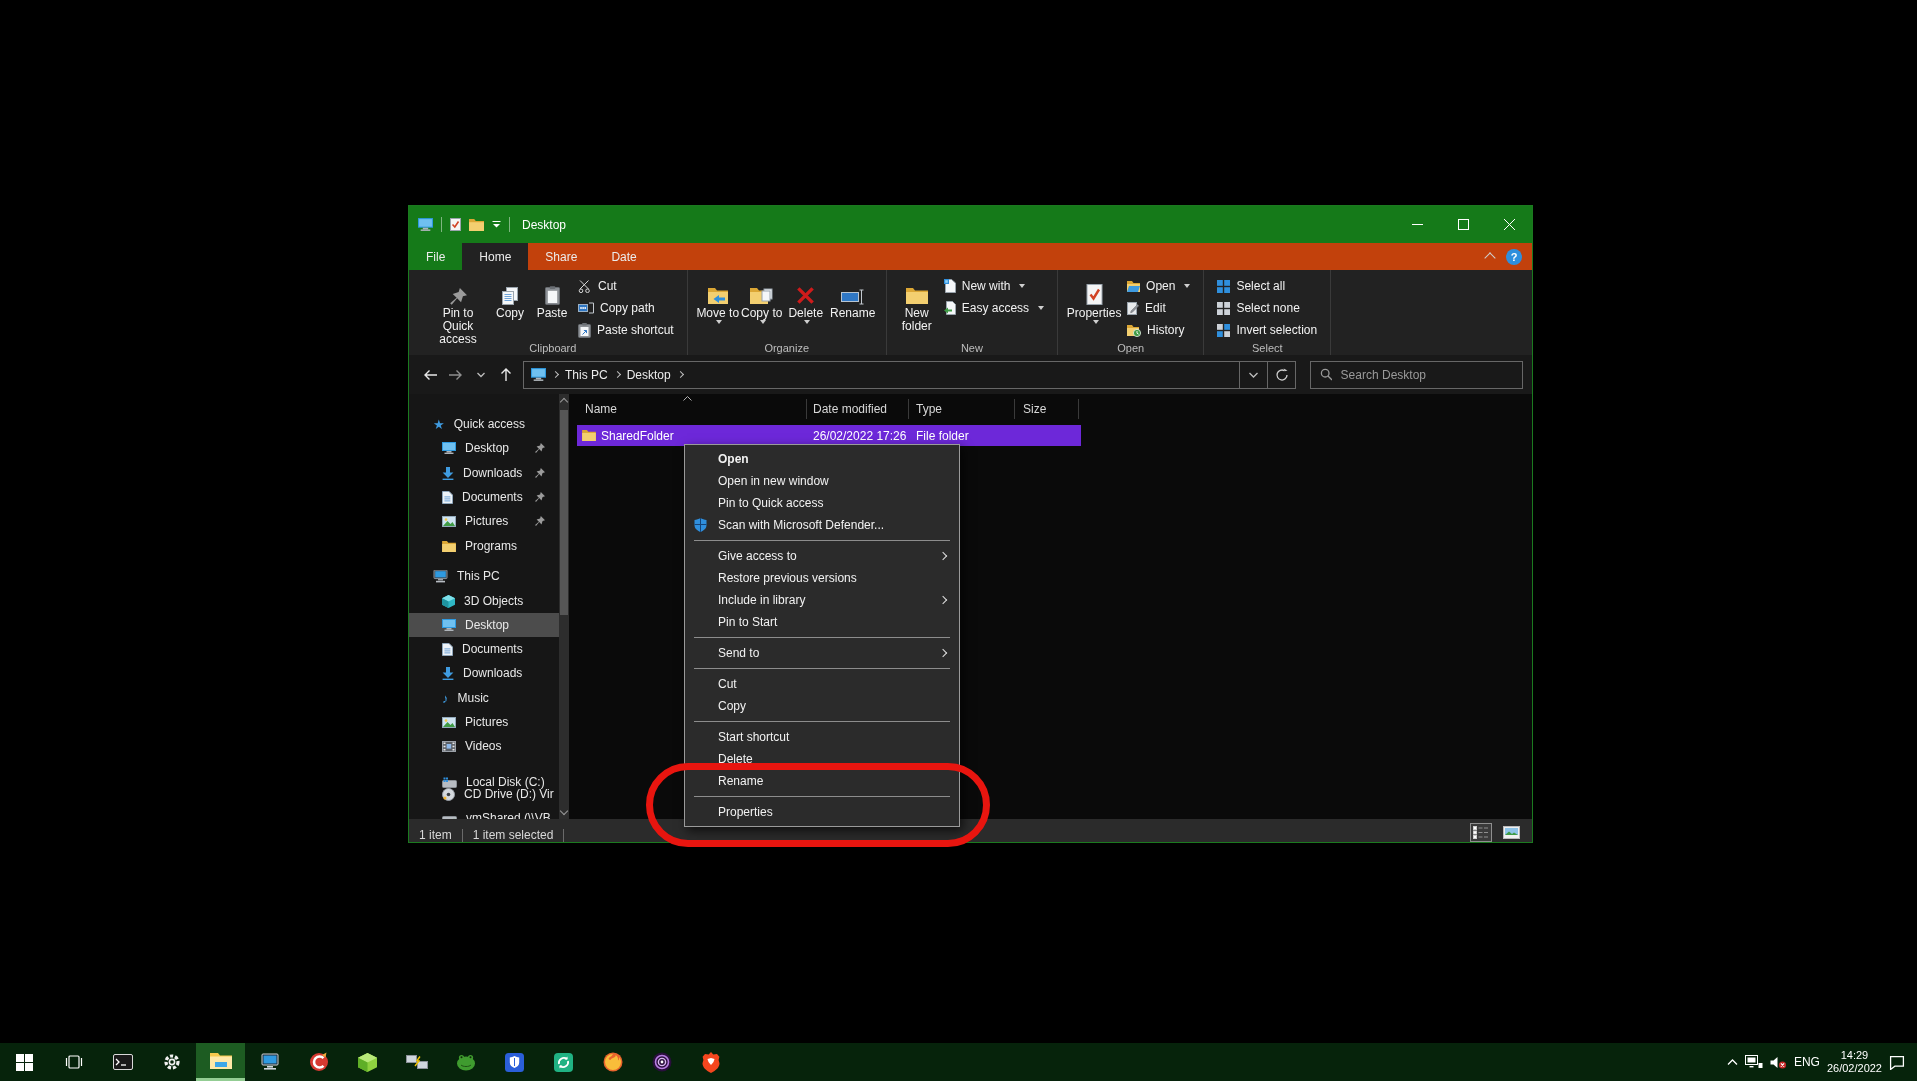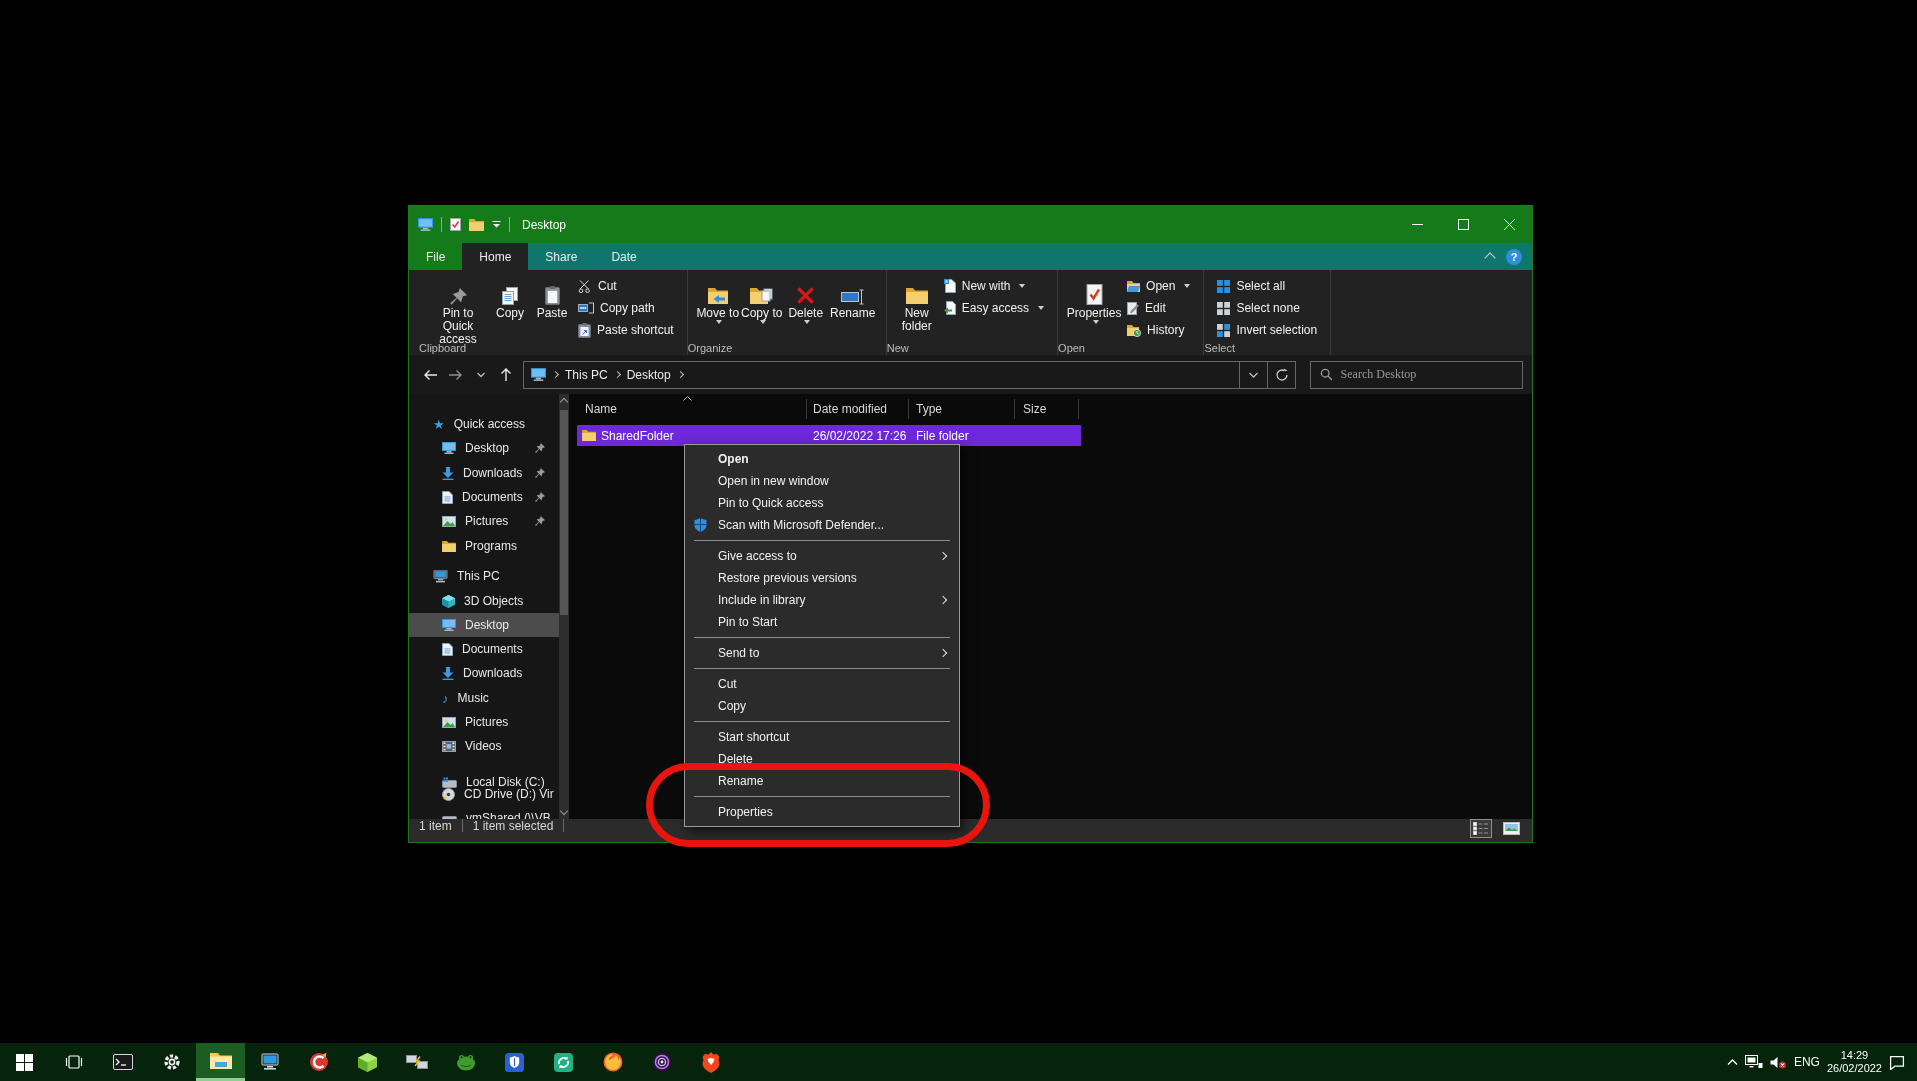--- a/index.html
+++ b/index.html
@@ -7,45 +7,45 @@
 .desktop{position:relative;width:1917px;height:1081px;background:#000;overflow:hidden}
 
 .window{position:absolute;left:408px;top:205px;width:1125px;height:638px;background:#222;border:1px solid #1b7a1f;display:flex;flex-direction:column}
 .titlebar{height:37px;background:#157a19;display:flex;align-items:center;color:#fff;font-size:12px;flex:0 0 auto}
 .qat{display:flex;align-items:center;gap:8px;padding-left:9px}
 .qat-sep{width:1px;height:15px;background:rgba(255,255,255,.45)}
 .title-text{margin-left:12px}
 .win-controls{margin-left:auto;display:flex;height:100%}
 .wc{width:46px;height:100%;display:flex;align-items:center;justify-content:center}
 
-.tabrow{height:27px;background:#0f766e;display:flex;font-size:12px;color:#ececec;flex:0 0 auto}
+.tabrow{height:27px;background:#c2410c;display:flex;font-size:12px;color:#ececec;flex:0 0 auto}
 .tab{padding:0 17px;display:flex;align-items:center}
 .tab-file{background:#157a19}
 .tab-active{background:#222}
 .tabrow-right{margin-left:auto;display:flex;align-items:center;gap:12px;padding-right:10px}
 .chev-up{width:8px;height:8px;border-left:1.5px solid #cfcfcf;border-top:1.5px solid #cfcfcf;transform:rotate(45deg);margin-top:3px}
 .help-btn{width:16px;height:16px;border-radius:50%;background:#2f8fdd;color:#fff;font-size:11px;font-weight:bold;display:flex;align-items:center;justify-content:center}
 
 .ribbon{height:85px;background:#222;display:flex;padding-left:10px;flex:0 0 auto}
 .rgroup{position:relative;display:flex;align-items:flex-start;padding:2px 8px 15px 8px;border-right:1px solid #3a3a3a}
-.glabel{position:absolute;bottom:1px;left:0;right:0;text-align:left;font-size:11px;color:#bdbdbd}
+.glabel{position:absolute;bottom:1px;left:0;right:0;text-align:center;font-size:11px;color:#bdbdbd}
 .bigbtn{display:flex;flex-direction:column;align-items:center;padding-top:1px;font-size:12px;color:#f2f2f2;text-align:center;line-height:13px}
 .bigbtn .ic{height:34px;display:flex;align-items:flex-end;justify-content:center;padding-bottom:2px}
 .bigbtn .lblwrap{max-width:100%;}
 .caret{display:inline-block;width:0;height:0;border-left:3px solid transparent;border-right:3px solid transparent;border-top:4px solid #cfcfcf;margin-left:3px;vertical-align:middle}
 .smallcol{display:flex;flex-direction:column;padding-top:3px}
 .smallbtn{height:22px;display:flex;align-items:center;gap:6px;font-size:12px;color:#f2f2f2;padding:0 5px;white-space:nowrap}
 
 .addrrow{height:39px;background:#191919;display:flex;align-items:center;padding:0 9px;flex:0 0 auto}
 .navbtn{width:25px;height:26px;display:flex;align-items:center;justify-content:center}
 .addrbox{flex:1;height:28px;border:1px solid #676767;display:flex;align-items:center;margin-left:5px;background:#191919;padding-left:7px;gap:7px;font-size:12px;color:#ececec}
 .chev-r{width:5px;height:5px;border-top:1px solid #bdbdbd;border-right:1px solid #bdbdbd;transform:rotate(45deg);flex:0 0 auto}
 .sqbtn{width:28px;height:28px;border:1px solid #676767;border-left:none;display:flex;align-items:center;justify-content:center;background:#191919}
 .searchbox{width:213px;height:28px;border:1px solid #676767;margin-left:14px;display:flex;align-items:center;padding:0 9px;gap:9px;background:#191919}
-.searchbox input{background:transparent;border:none;outline:none;color:#0ea5e9;font-size:12px;width:100%;font-family:Liberation Serif, serif}
+.searchbox input{background:transparent;border:none;outline:none;color:#0ea5e9;font-size:12px;width:100%;font-family:Liberation Sans, sans-serif}
 .searchbox input::placeholder{color:#9a9a9a}
 
 .main{position:relative;flex:1 1 auto;display:flex;background:#0a0a0a;overflow:hidden}
 .sidebar{width:160px;background:#161616;position:relative;font-size:12px;color:#e8e8e8;flex:0 0 auto}
 .side-item{position:absolute;left:0;right:10px;height:24px;display:flex;align-items:center;gap:9px;white-space:nowrap;overflow:hidden}
 .side-item.child{padding-left:33px}
 .side-item.root{padding-left:24px}
 .side-item.sel{background:#4c4c4c}
 .pin-r{position:absolute;right:14px}
 .star-g{color:#3f9be0;font-size:13px}
@@ -63,21 +63,21 @@
 .frow{position:absolute;left:8px;top:31px;width:504px;height:21px;background:#6d28d9;color:#fff;display:flex;align-items:center}
 .fcell{position:absolute;white-space:nowrap}
 
 .ctxmenu{position:absolute;left:275px;top:238px;width:276px;background:#2b2b2b;border:1px solid #9a9a9a;padding:3px 0;z-index:30;font-size:12px;color:#f2f2f2;box-shadow:3px 4px 10px rgba(0,0,0,.65)}
 .mi{height:22px;display:flex;align-items:center;padding:0 12px 0 33px;position:relative}
 .mi.bold{font-weight:bold}
 .micon{position:absolute;left:9px;top:4px}
 .marrow{position:absolute;right:13px;width:6px;height:6px;border-top:1.4px solid #e0e0e0;border-right:1.4px solid #e0e0e0;transform:rotate(45deg)}
 .msep{height:1px;background:#8d8d8d;margin:4px 9px}
 
-.statusbar{height:23px;background:#2b2b2b;display:flex;align-items:flex-start;font-size:12px;color:#d8d8d8;padding:0 10px;gap:10px;flex:0 0 auto}
+.statusbar{height:23px;background:#2b2b2b;display:flex;align-items:flex-end;font-size:12px;color:#d8d8d8;padding:0 10px;gap:10px;flex:0 0 auto}
 .vsep{width:1px;height:13px;background:#6a6a6a}
 .sb-right{margin-left:auto;display:flex;align-items:center;gap:8px}
 .viewbtn{width:22px;height:19px;display:flex;align-items:center;justify-content:center}
 .viewbtn.act{border:1px solid #8f8f8f;background:#3a3a3a}
 
 .annotation{position:absolute;left:646px;top:763px;width:344px;height:84px;border:7px solid #e8150f;border-radius:42px;z-index:40;pointer-events:none}
 
 .taskbar{position:absolute;left:0;bottom:0;width:100%;height:38px;background:#06230b;display:flex;align-items:stretch;z-index:50}
 .tslot{width:49px;display:flex;align-items:center;justify-content:center}
 .tslot.active{background:#1d5c22;border-bottom:3px solid #93cd93}

